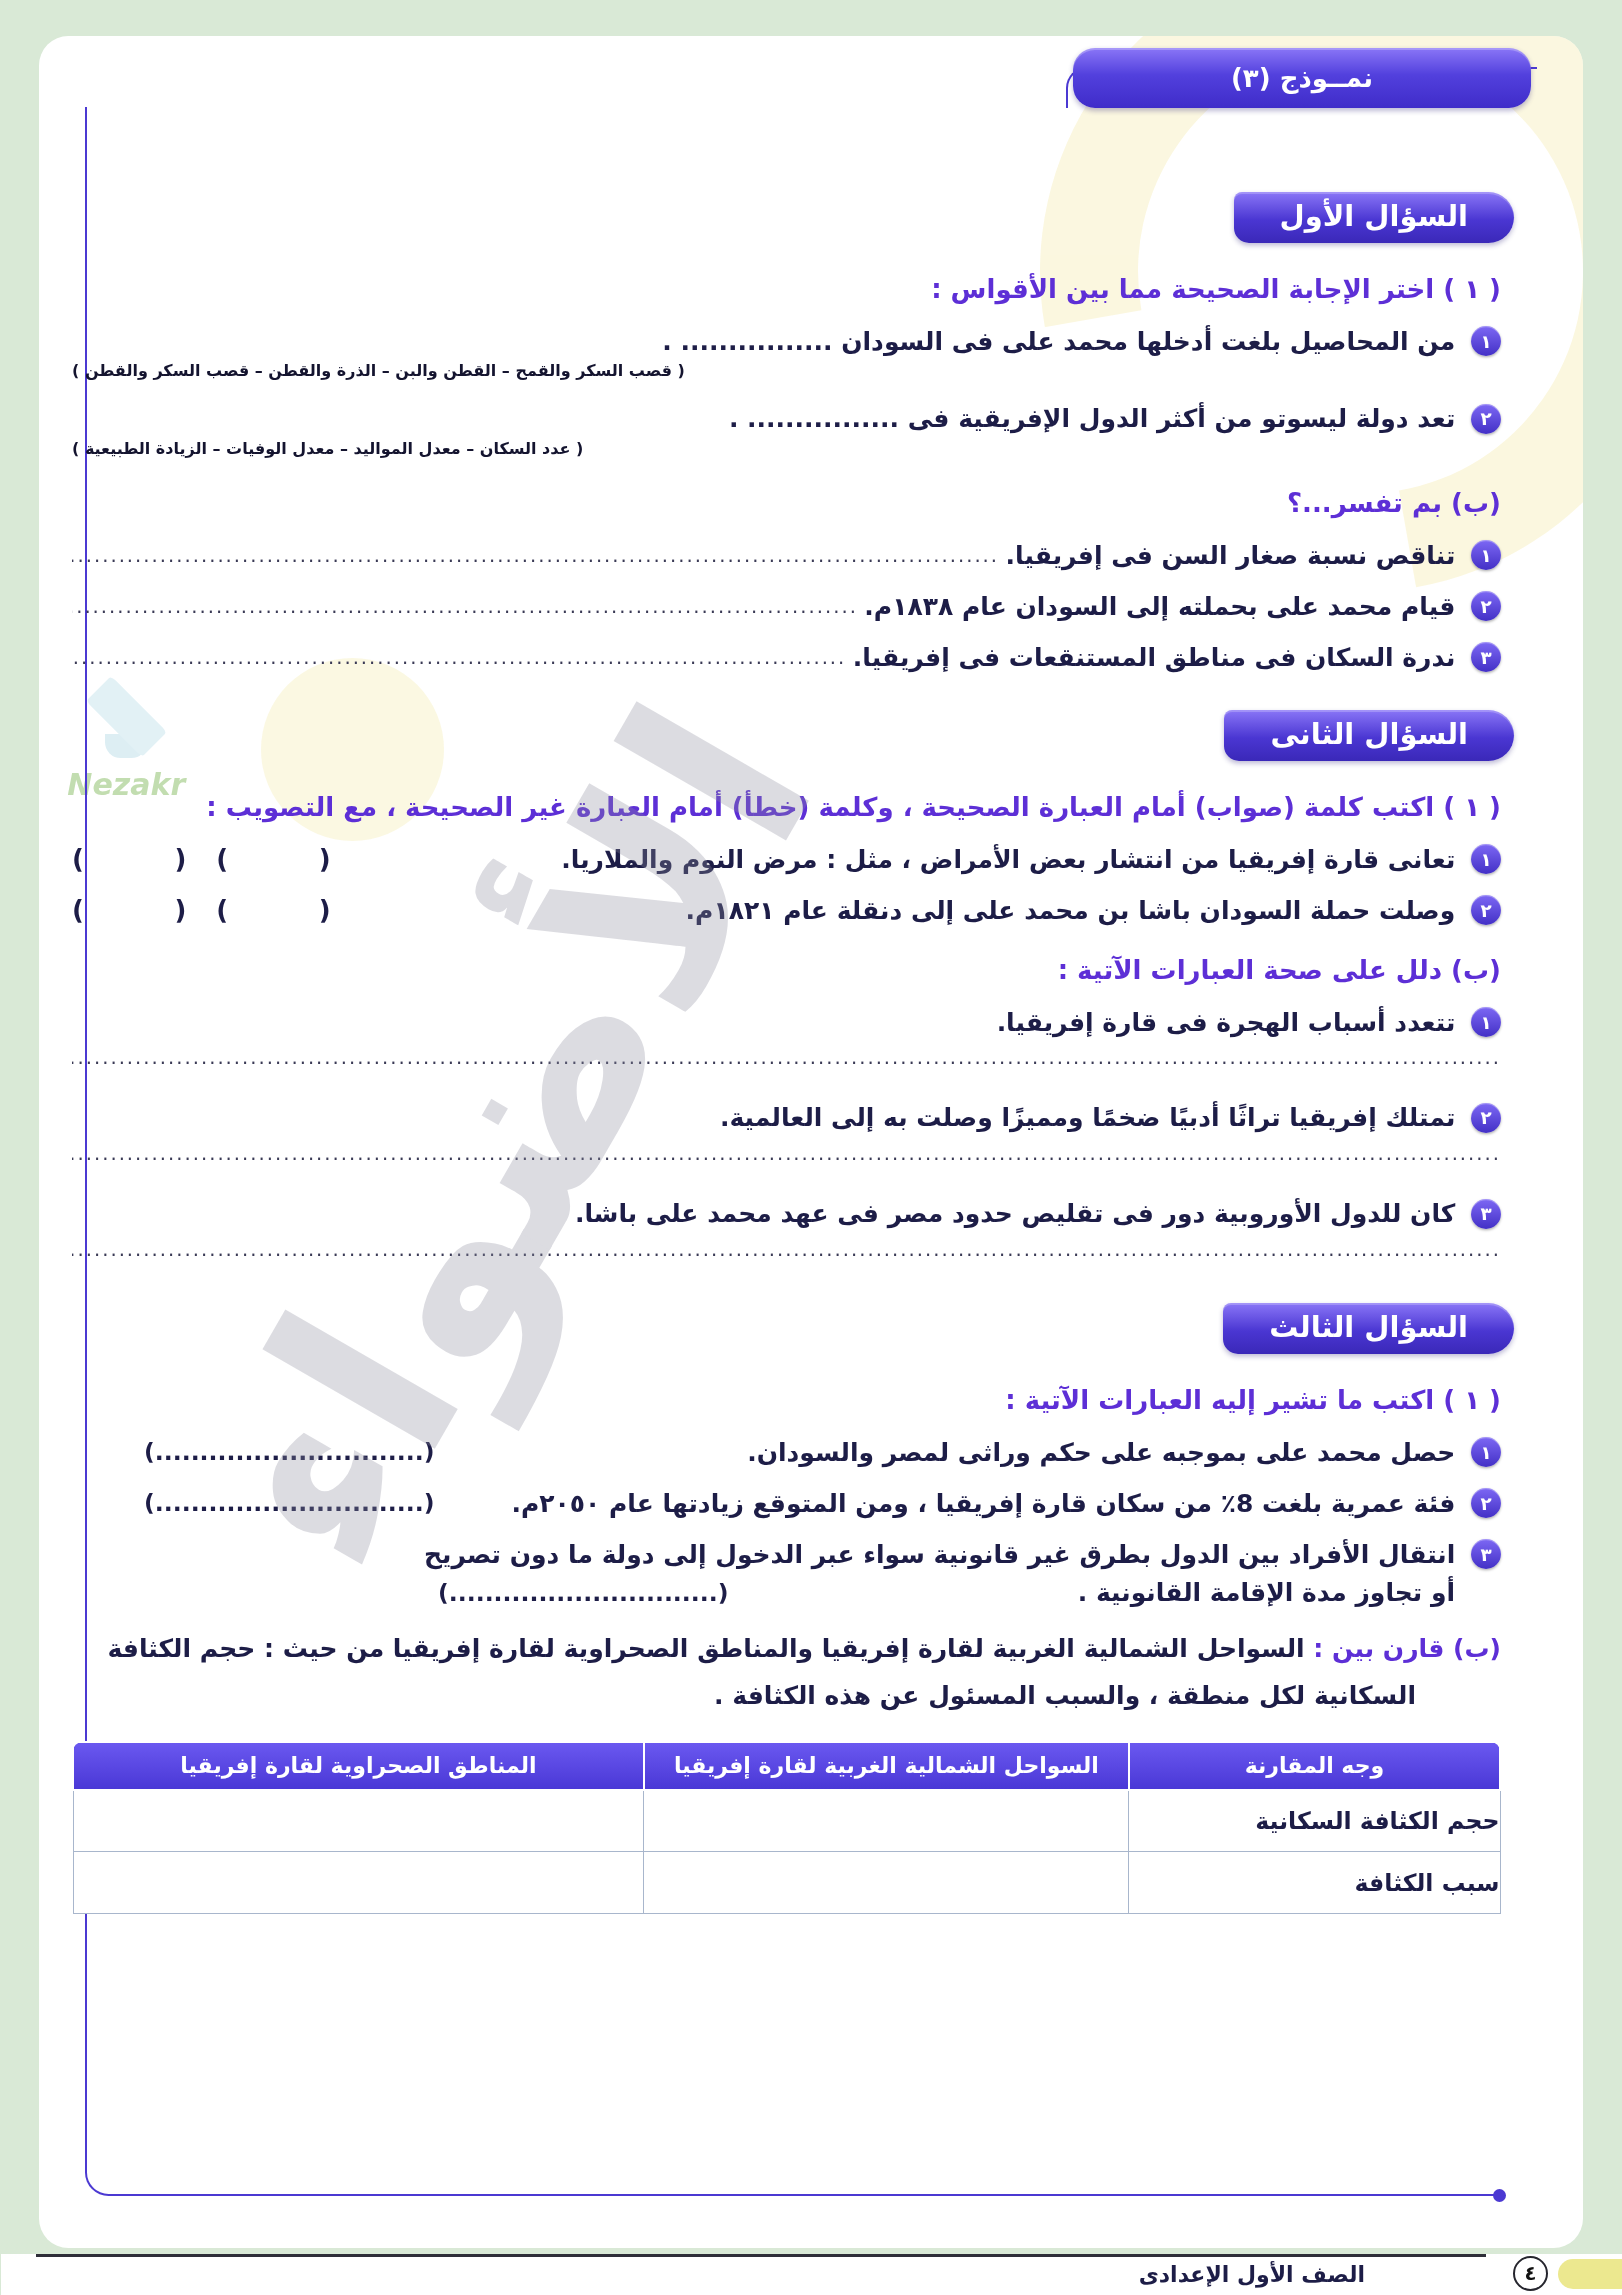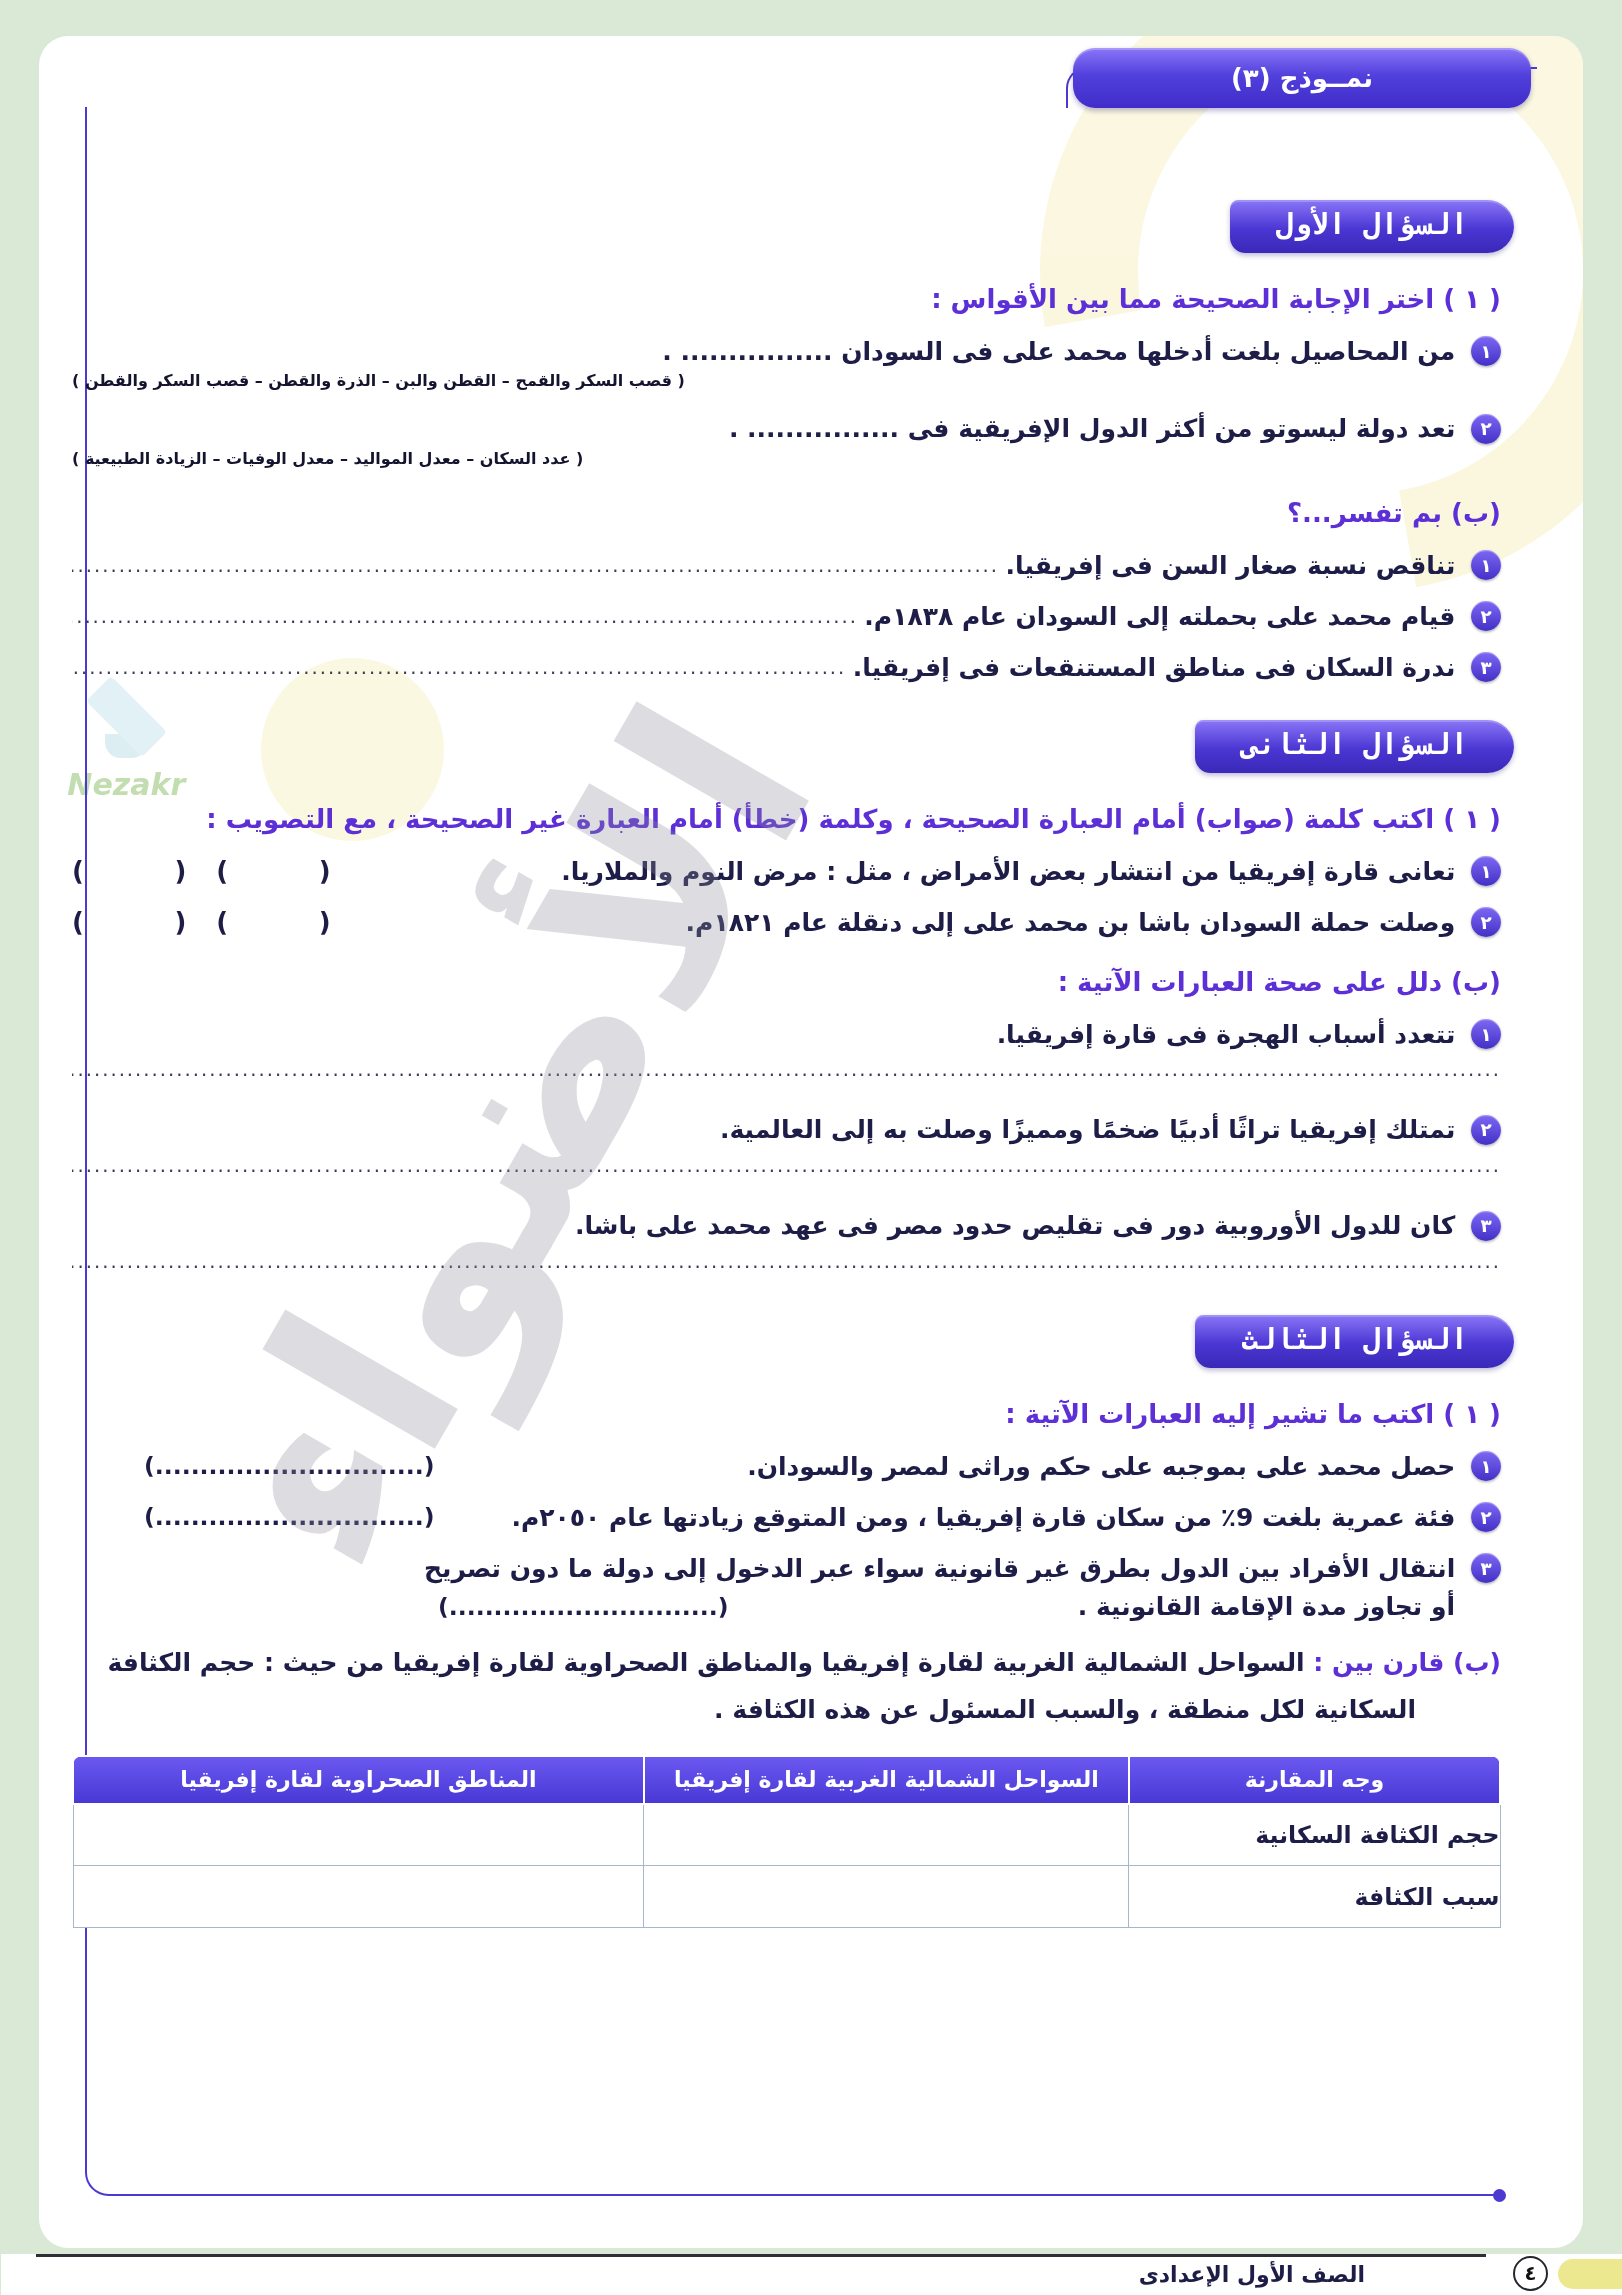--- a/index.html
+++ b/index.html
@@ -65,21 +65,21 @@
     border-radius: 22px; z-index: 2;
     background: linear-gradient(180deg, #8a76f7, #5240dd 45%, #3f2cc9);
     display: flex; align-items: center; justify-content: center;
     color: #fff; font-size: 26px; font-weight: bold; letter-spacing: 1.3px;
     box-shadow: 0 2.6px 5.2px rgba(40,30,120,.3), inset 0 2px 0 rgba(255,255,255,.25);
   }
 
   
   .content { position: relative; z-index: 3; padding: 156px 82px 0 33px; color: #1d1d47; }
 
-  .banner-row { text-align: right; margin: 8px -13px 31px 0; font-family: Liberation Mono, monospace; }
+  .banner-row { text-align: right; margin: 0 -13px 31px 0; }
   .banner-row.sp { margin-top: 38px; }
   .section-banner {
     display: inline-block; position: relative;
     background: linear-gradient(180deg, #8a76f7, #4a36d2 55%, #3a28b8);
     color: #fff; font-size: 29px; font-weight: bold;
     padding: 6.5px 46px 10.5px; border-radius: 9.2px 29px 29px 17px;
     box-shadow: 0 2.6px 5.2px rgba(40,30,120,.3), inset 0 2px 0 rgba(255,255,255,.22);
   }
 
   .subheader { color: #5d2fd6; font-size: 26px; font-weight: bold; margin: 3.9px 0 22px; }
@@ -257,21 +257,21 @@
     <p class="subheader">( ١ ) اكتب ما تشير إليه العبارات الآتية :</p>
 
     <div class="line">
       <span class="num">١</span>
       <span class="txt">حصل محمد على بموجبه على حكم وراثى لمصر والسودان.</span>
       <span class="spacer"></span>
       <span class="answer">(..............................)</span>
     </div>
     <div class="line">
       <span class="num">٢</span>
-      <span class="txt">فئة عمرية بلغت 9٪ من سكان قارة إفريقيا ، ومن المتوقع زيادتها عام ٢٠٥٠م.</span>
+      <span class="txt">فئة عمرية بلغت 8٪ من سكان قارة إفريقيا ، ومن المتوقع زيادتها عام ٢٠٥٠م.</span>
       <span class="spacer"></span>
       <span class="answer">(..............................)</span>
     </div>
     <div class="line tight">
       <span class="num">٣</span>
       <span class="txt">انتقال الأفراد بين الدول بطرق غير قانونية سواء عبر الدخول إلى دولة ما دون تصريح</span>
     </div>
     <div class="line">
       <span class="txt indent">أو تجاوز مدة الإقامة القانونية .</span>
       <span class="spacer"></span>

